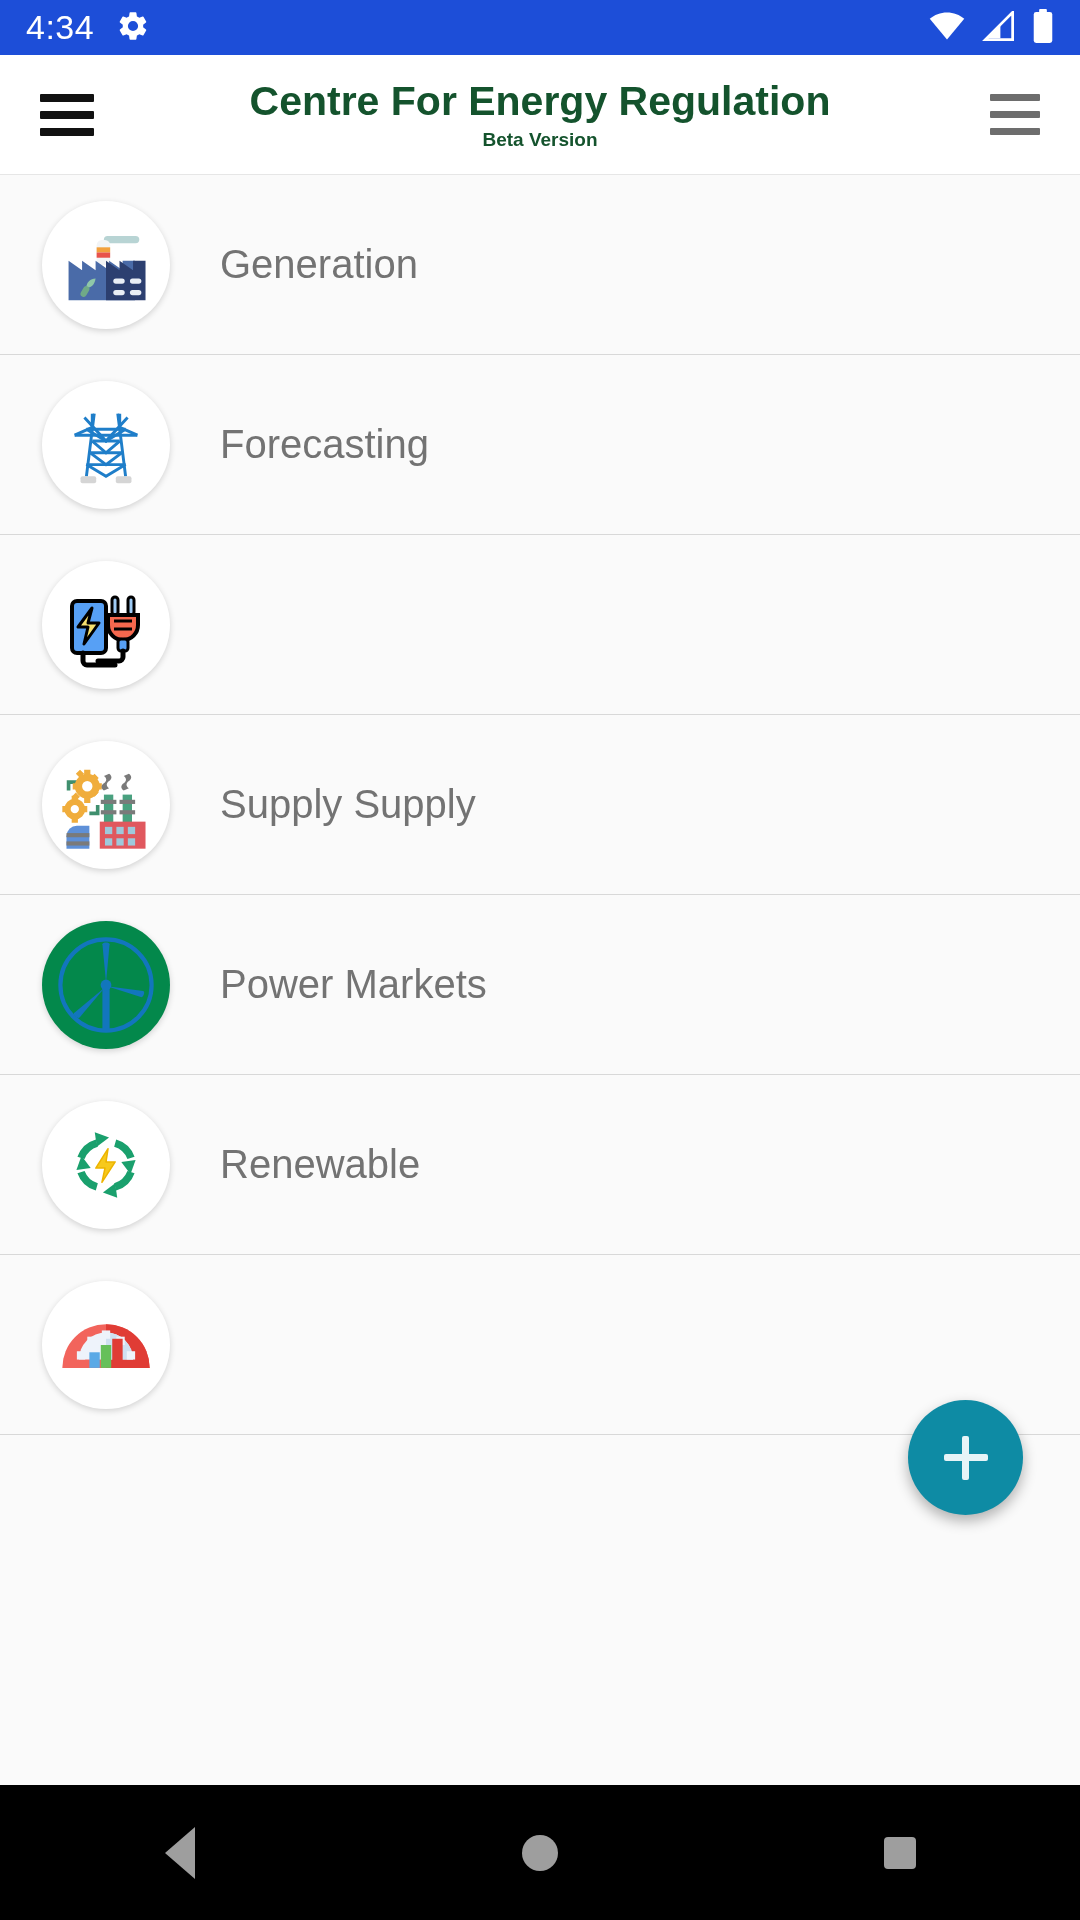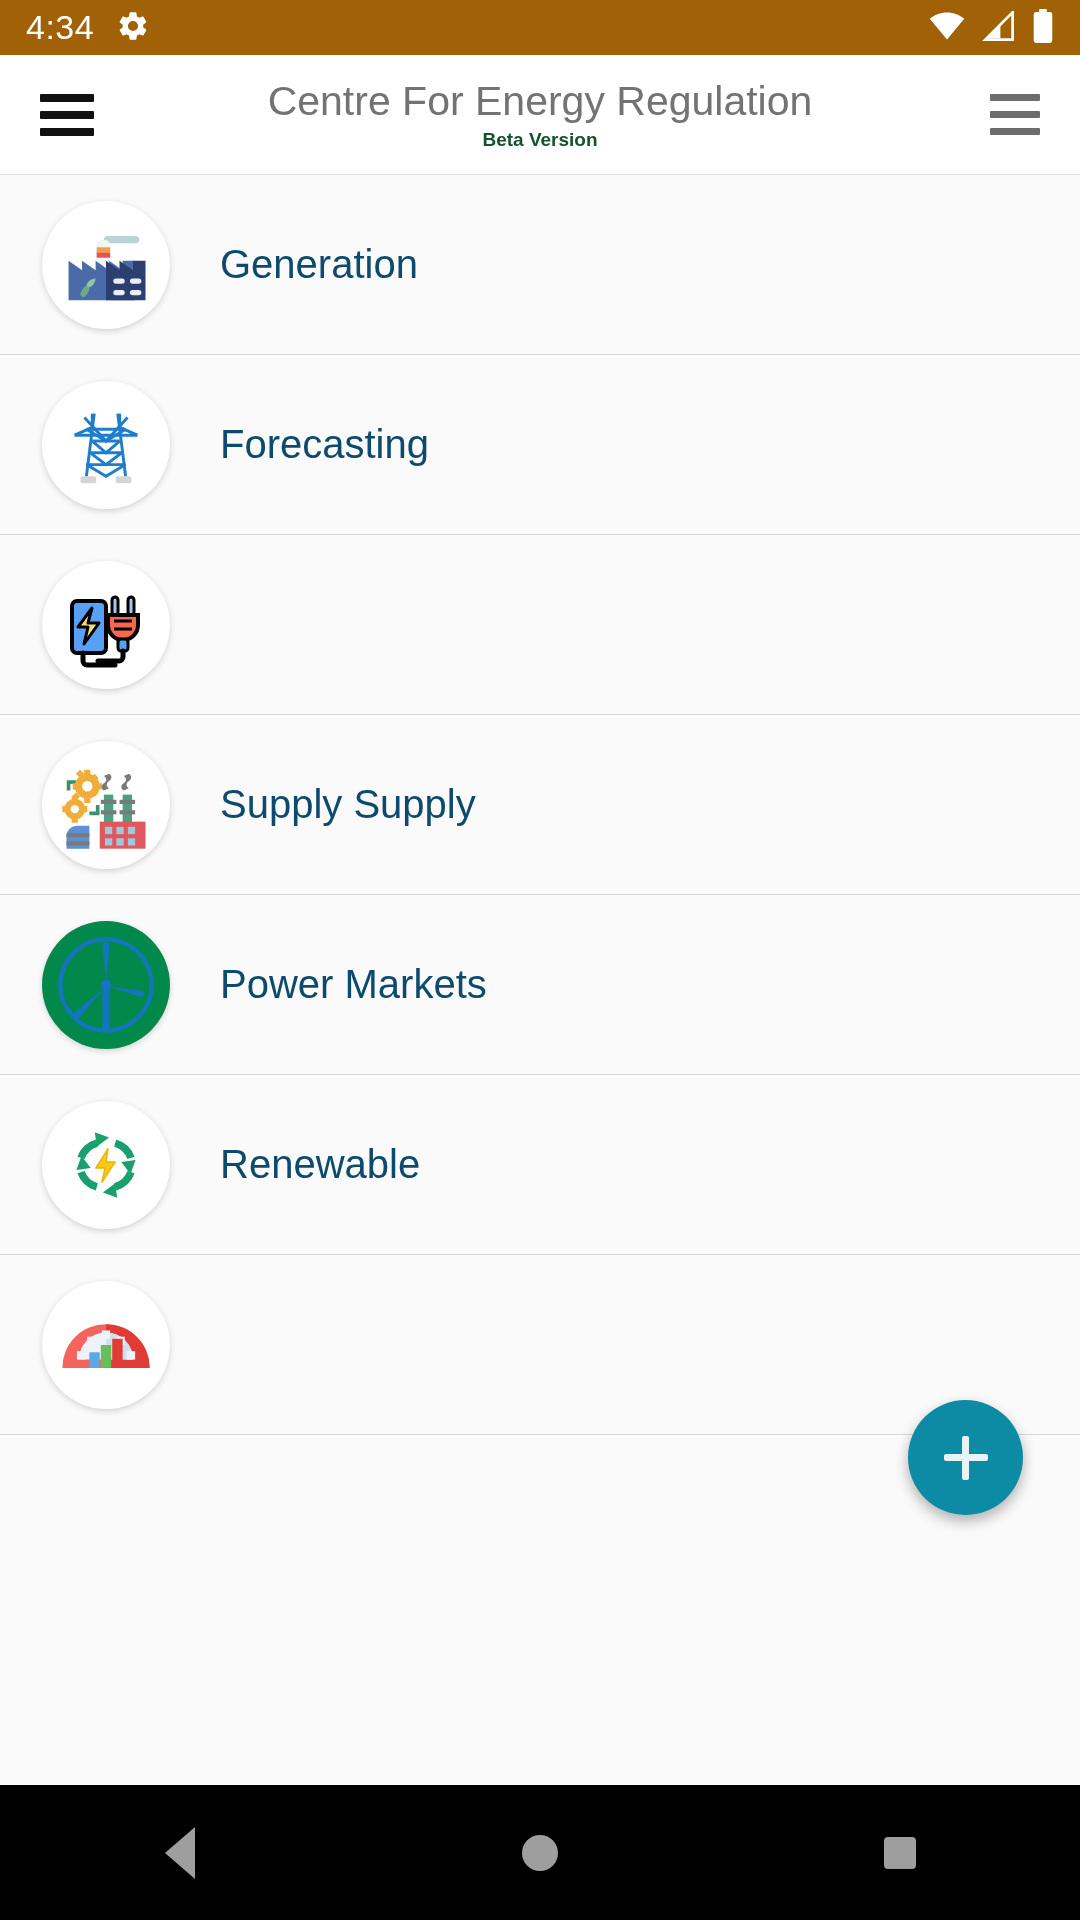--- a/index.html
+++ b/index.html
@@ -6,21 +6,21 @@
   html,body { width:1080px; height:1920px; }
   body {
     font-family:"Liberation Sans", sans-serif;
     background:#fafafa;
     overflow:hidden;
     position:relative;
   }
 
   
   .status-bar{
-    height:55px; background:#a16207;
+    height:55px; background:#1d4ed8;
     display:flex; align-items:center;
     padding:0 26px; color:#fff;
   }
   .status-time{ font-size:34px; letter-spacing:0.5px; }
   .status-left{ display:flex; align-items:center; gap:22px; }
   .status-right{ margin-left:auto; display:flex; align-items:center; gap:16px; }
 
   
   .app-bar{
     height:120px; background:#ffffff;
@@ -31,21 +31,21 @@
   }
   .hamburger-left{ width:54px; display:flex; flex-direction:column; gap:9px; cursor:pointer; }
   .hamburger-left span{ display:block; height:8px; background:#111; border-radius:1px; }
   .hamburger-right{ width:50px; display:flex; flex-direction:column; gap:10px; cursor:pointer; margin-left:auto; }
   .hamburger-right span{ display:block; height:7px; background:#6d6d6d; border-radius:1px; }
   .titles{
     position:absolute; left:0; right:0; top:0; bottom:0;
     display:flex; flex-direction:column; align-items:center; justify-content:center;
     pointer-events:none;
   }
-  .app-title{ font-size:41px; color:#737373; font-weight:400; line-height:1.15; }
+  .app-title{ font-size:41px; color:#14532d; font-weight:700; line-height:1.15; }
   .app-subtitle{ font-size:19px; color:#14532d; margin-top:4px; font-weight:700; }
 
   
   .list{
     position:absolute; top:175px; left:0; right:0; bottom:135px;
     background:#fafafa; overflow:hidden;
   }
   .row{
     height:180px; display:flex; align-items:center;
     border-bottom:1px solid #d8d8d8;
@@ -54,21 +54,21 @@
   }
   .avatar{
     width:128px; height:128px; border-radius:50%;
     background:#ffffff; flex:0 0 128px;
     display:flex; align-items:center; justify-content:center;
     box-shadow:0 2px 6px rgba(0,0,0,.16);
     overflow:hidden; position:relative;
   }
   .avatar.solid-green{ background:#03884b; }
   .row-label{
-    margin-left:50px; font-size:40px; color:#0c4a6e; font-weight:400;
+    margin-left:50px; font-size:40px; color:#737373; font-weight:400;
     white-space:nowrap;
   }
 
   
   .fab{
     position:absolute; right:57px; bottom:405px;
     width:115px; height:115px; border-radius:50%;
     background:#0e8ba4;
     box-shadow:0 6px 14px rgba(0,0,0,.3);
     display:flex; align-items:center; justify-content:center;

